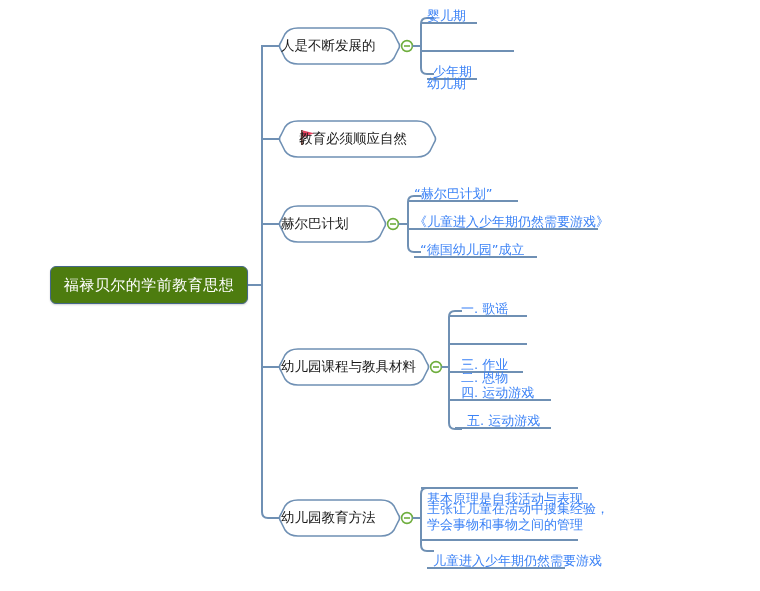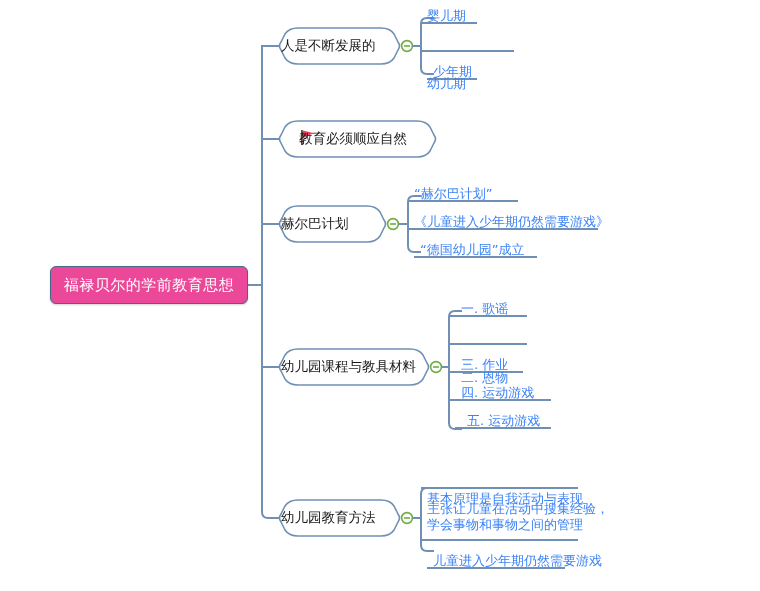--- a/index.html
+++ b/index.html
@@ -8,21 +8,21 @@
     width:760px;height:591px;position:relative;overflow:hidden;
     -webkit-font-smoothing:antialiased;
   }
   #canvas{position:absolute;left:0;top:0;width:760px;height:591px;}
   #svglayer{position:absolute;left:0;top:0;width:760px;height:591px;pointer-events:none;}
 
   
   .root-node{
     position:absolute;
     left:50px;top:266px;width:198px;height:38px;
-    background:#ec4899;
+    background:#4d7c0f;
     border:1px solid #45678a;
     border-radius:6px;
     box-sizing:border-box;
     display:flex;align-items:center;justify-content:center;
     color:#ffffff;font-size:15px;letter-spacing:.5px;
     box-shadow:0 1px 2px rgba(0,0,0,.18);
   }
 
   
   .branch{

